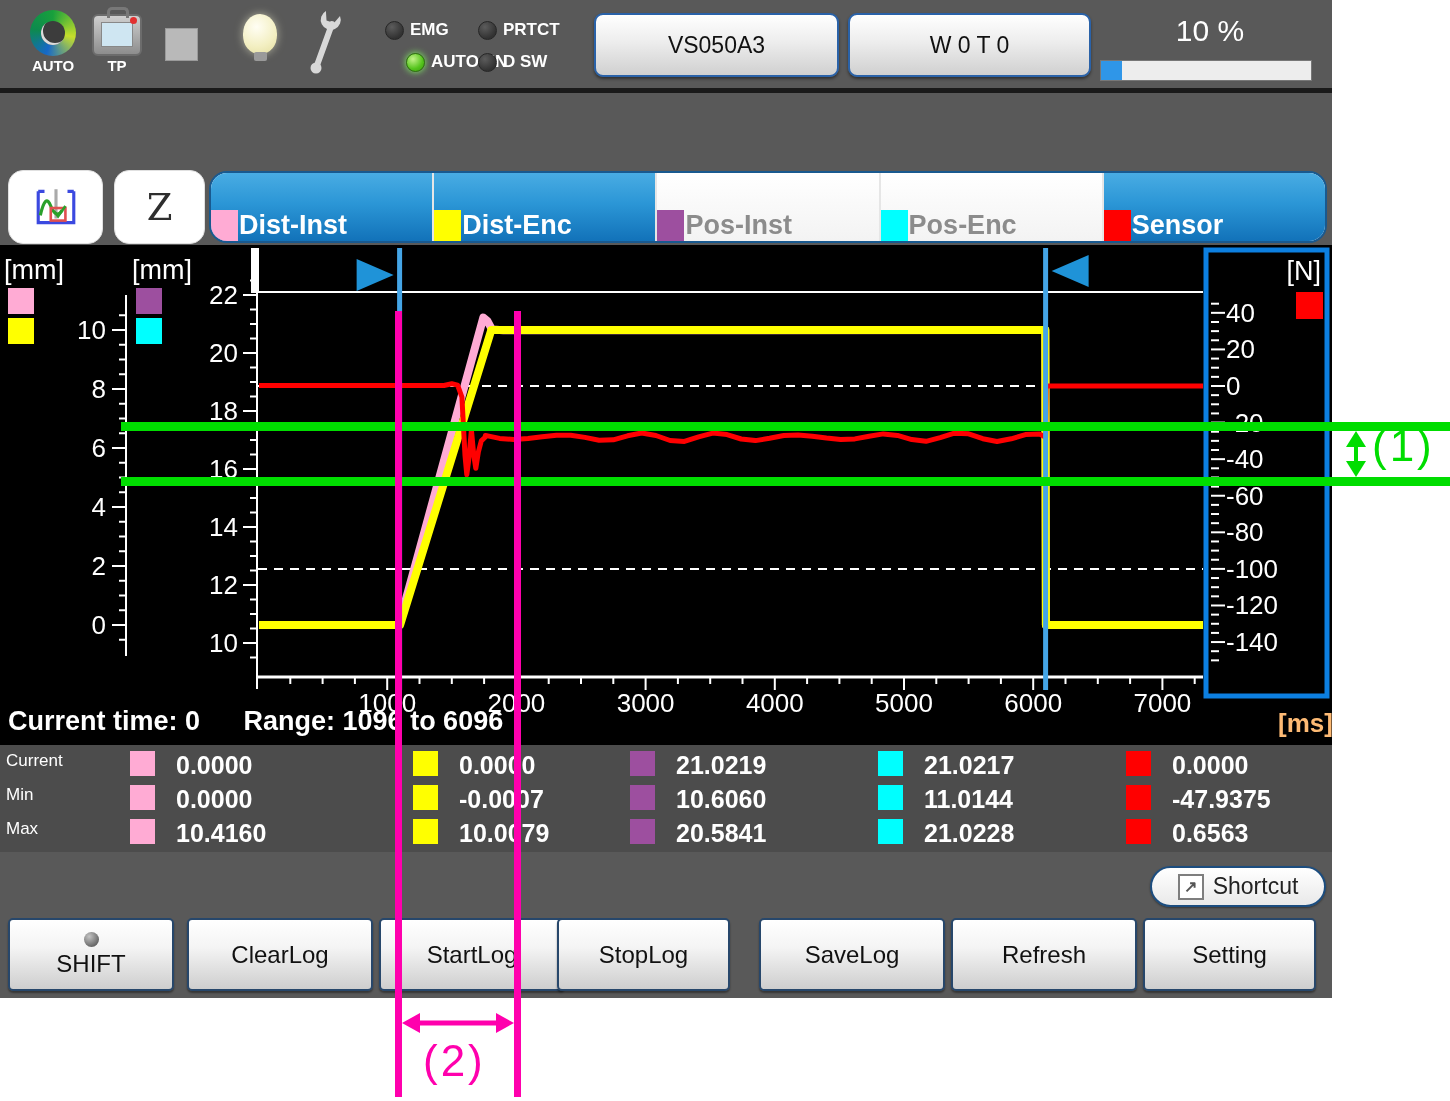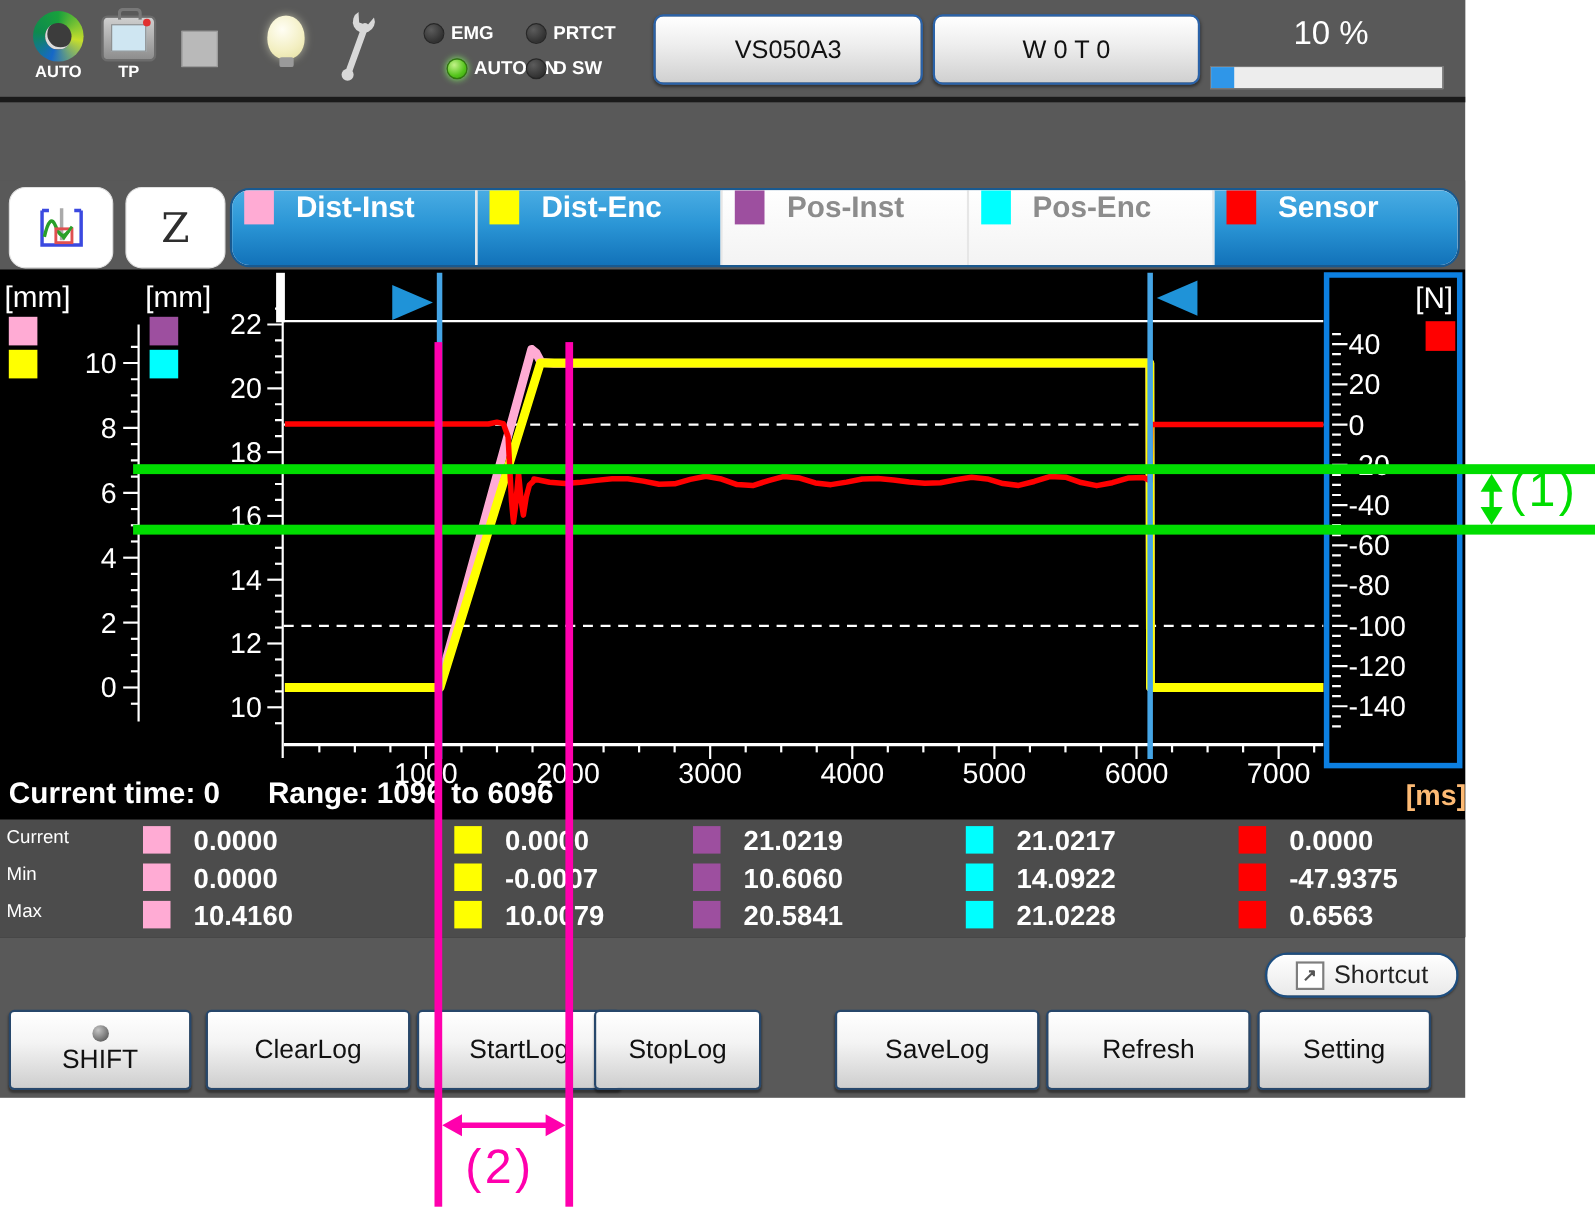--- a/index.html
+++ b/index.html
@@ -44,21 +44,21 @@
     background:linear-gradient(180deg,#42424d 0%,#2a2a33 55%,#1e1e26 100%);
     display:flex;align-items:center;padding-left:24px;box-sizing:border-box;
     color:#fff;font-size:31px;letter-spacing:.5px}
   
   .tabrow{position:absolute;left:0;top:164px;width:1332px;height:81px;background:#595959}
   .toolbtn{position:absolute;top:6px;height:72px;background:#fff;border:1px solid #e0e0e0;border-radius:15px;
     display:flex;align-items:center;justify-content:center;cursor:pointer}
   .zglyph{font-family:"DejaVu Serif",serif;font-size:37px;color:#2e2e2e}
   .segments{position:absolute;left:209px;top:7px;width:1118px;height:72px;display:flex;
     border:2px solid #19598f;border-radius:18px;overflow:hidden;box-sizing:border-box;background:#fff}
-  .seg{flex:1;display:flex;align-items:flex-start;gap:20px;padding-left:11px;cursor:pointer;box-sizing:border-box}
+  .seg{flex:1;display:flex;align-items:flex-end;gap:1px;cursor:pointer;box-sizing:border-box}
   .seg+.seg{border-left:2px solid #e6e6e6}
   .seg.active{background:linear-gradient(180deg,#49ace3 0%,#2b96d6 45%,#1272b9 100%)}
   .seg.inactive{background:linear-gradient(180deg,#ffffff,#f3f3f3)}
   .seg .sw{width:27px;height:31px;flex:0 0 auto}
   .seg .tl{font-size:27px;font-weight:bold}
   .seg.active .tl{color:#fff}
   .seg.inactive .tl{color:#8c8c8c}
   
   .chartarea{position:absolute;left:0;top:245px;width:1332px;height:607px;background:#000}
   #chart-svg{position:absolute;left:0;top:0}
@@ -381,21 +381,21 @@
         <div class="ssw" style="left: 1126px; top: 6px; background: rgb(255, 0, 0);"></div>
         <div class="sval" style="left: 1172px; top: 6px;">0.0000</div>
         <div class="rlabel" style="left: 6px; top: 40px;">Min</div>
         <div class="ssw" style="left: 130px; top: 40px; background: rgb(255, 171, 212);"></div>
         <div class="sval" style="left: 176px; top: 40px;">0.0000</div>
         <div class="ssw" style="left: 413px; top: 40px; background: rgb(255, 255, 0);"></div>
         <div class="sval" style="left: 459px; top: 40px;">-0.0007</div>
         <div class="ssw" style="left: 630px; top: 40px; background: rgb(157, 79, 159);"></div>
         <div class="sval" style="left: 676px; top: 40px;">10.6060</div>
         <div class="ssw" style="left: 878px; top: 40px; background: rgb(0, 255, 255);"></div>
-        <div class="sval" style="left: 924px; top: 40px;">14.0922</div>
+        <div class="sval" style="left: 924px; top: 40px;">11.0144</div>
         <div class="ssw" style="left: 1126px; top: 40px; background: rgb(255, 0, 0);"></div>
         <div class="sval" style="left: 1172px; top: 40px;">-47.9375</div>
         <div class="rlabel" style="left: 6px; top: 74px;">Max</div>
         <div class="ssw" style="left: 130px; top: 74px; background: rgb(255, 171, 212);"></div>
         <div class="sval" style="left: 176px; top: 74px;">10.4160</div>
         <div class="ssw" style="left: 413px; top: 74px; background: rgb(255, 255, 0);"></div>
         <div class="sval" style="left: 459px; top: 74px;">10.0079</div>
         <div class="ssw" style="left: 630px; top: 74px; background: rgb(157, 79, 159);"></div>
         <div class="sval" style="left: 676px; top: 74px;">20.5841</div>
         <div class="ssw" style="left: 878px; top: 74px; background: rgb(0, 255, 255);"></div>
@@ -413,30 +413,30 @@
       <button class="bbtn" style="left: 8px; width: 166px;">
         <div class="led2"></div>
         <span>SHIFT</span>
       </button>
       <button class="bbtn" style="left: 187px; width: 186px;">
         <span>ClearLog</span>
       </button>
       <button class="bbtn" style="left: 379px; width: 186px;">
         <span>StartLog</span>
       </button>
-      <button class="bbtn" style="left: 540px; width: 152px;">
+      <button class="bbtn" style="left: 557px; width: 173px;">
         <span>StopLog</span>
       </button>
       <button class="bbtn" style="left: 759px; width: 186px;">
         <span>SaveLog</span>
       </button>
       <button class="bbtn" style="left: 951px; width: 186px;">
         <span>Refresh</span>
       </button>
-      <button class="bbtn" style="left: 1143px; width: 158px;">
+      <button class="bbtn" style="left: 1143px; width: 173px;">
         <span>Setting</span>
       </button>
     </div>
 </div>
 
 <div class="anno gline" id="green-line-1" style="left:121px;top:422px;width:1329px"></div>
 <div class="anno gline" id="green-line-2" style="left:121px;top:477px;width:1329px"></div>
 <svg class="anno" style="left:1338px;top:431px" width="36" height="46">
   <line x1="18" y1="8" x2="18" y2="38" stroke="#00dd00" stroke-width="4"></line>
   <polygon points="18,0 8,16 28,16" fill="#00dd00"></polygon>

